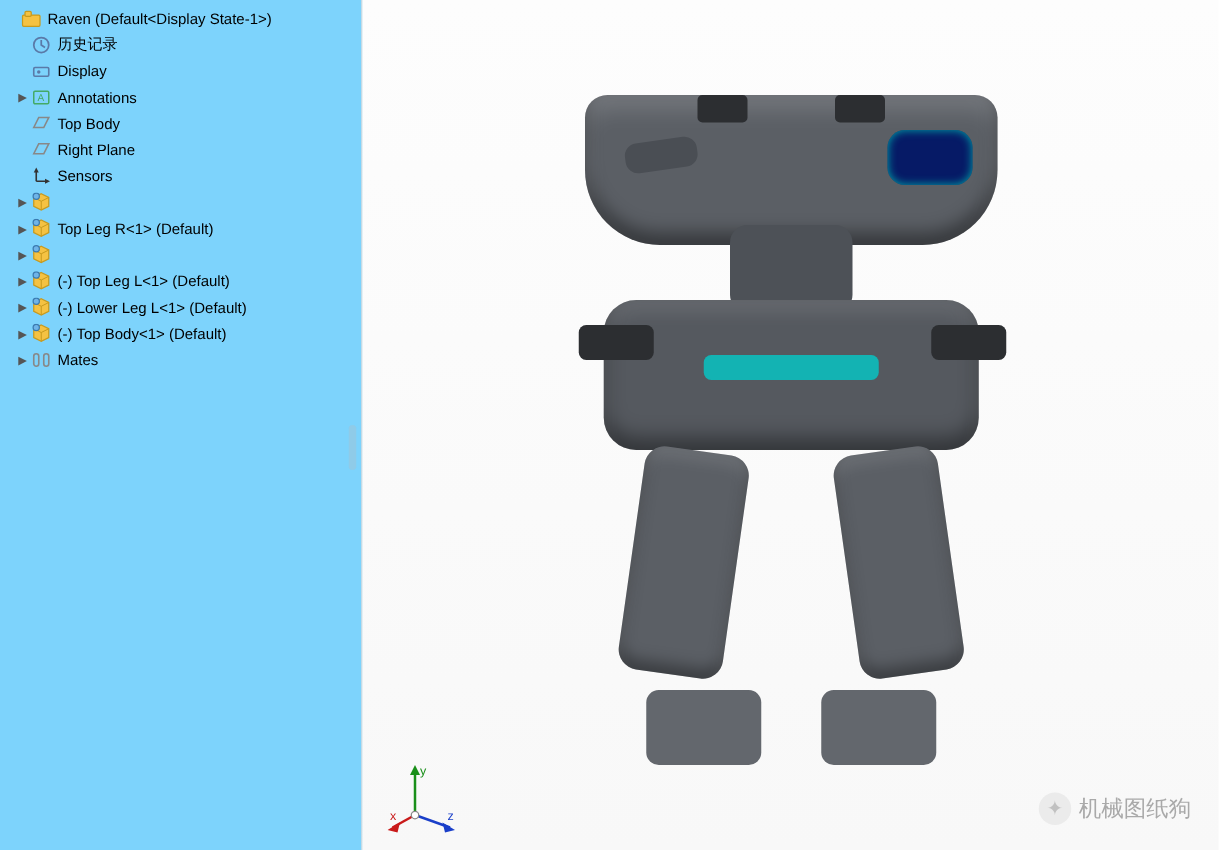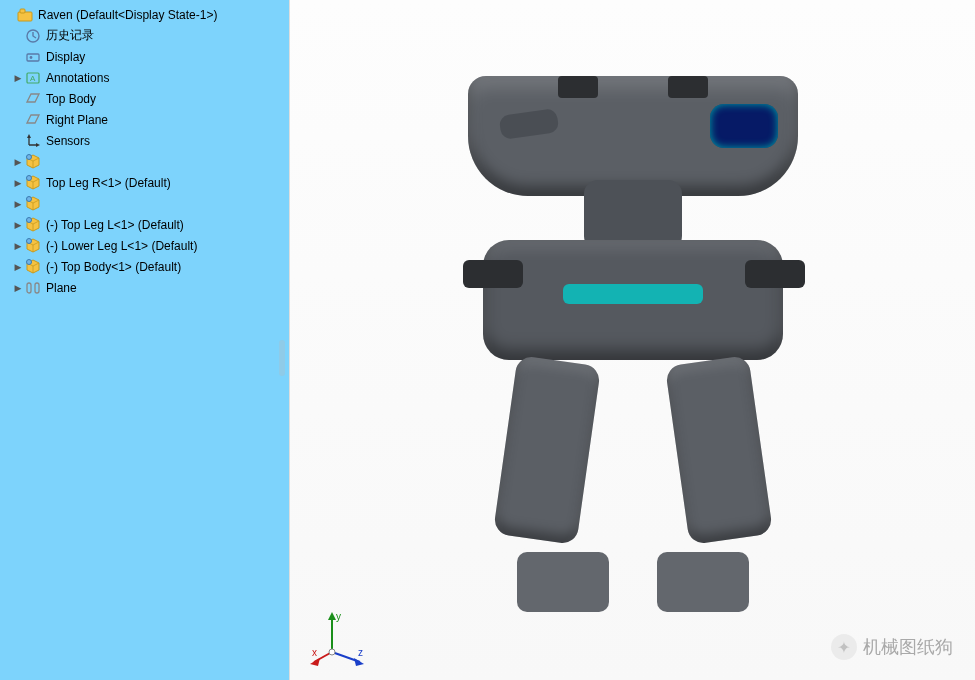--- a/index.html
+++ b/index.html
@@ -174,21 +174,21 @@
           <span>(-) Top Body&lt;1&gt; (Default)</span>
         </div>
         <div class="tree-item indent1">
           <span class="arrow">▶</span>
           <span class="ico">
             <svg class="svg-ico" viewBox="0 0 16 16">
               <rect x="2" y="3" width="4" height="10" rx="2" fill="none" stroke="#888" stroke-width="1.3"></rect>
               <rect x="10" y="3" width="4" height="10" rx="2" fill="none" stroke="#888" stroke-width="1.3"></rect>
             </svg>
           </span>
-          <span>Plane</span>
+          <span>Mates</span>
         </div>
       </div>
   </div>
 
   <div class="viewport">
     <div class="robot-placeholder">
       <div class="rp-head">
           <div class="rp-earL"></div>
           <div class="rp-earR"></div>
         </div>

